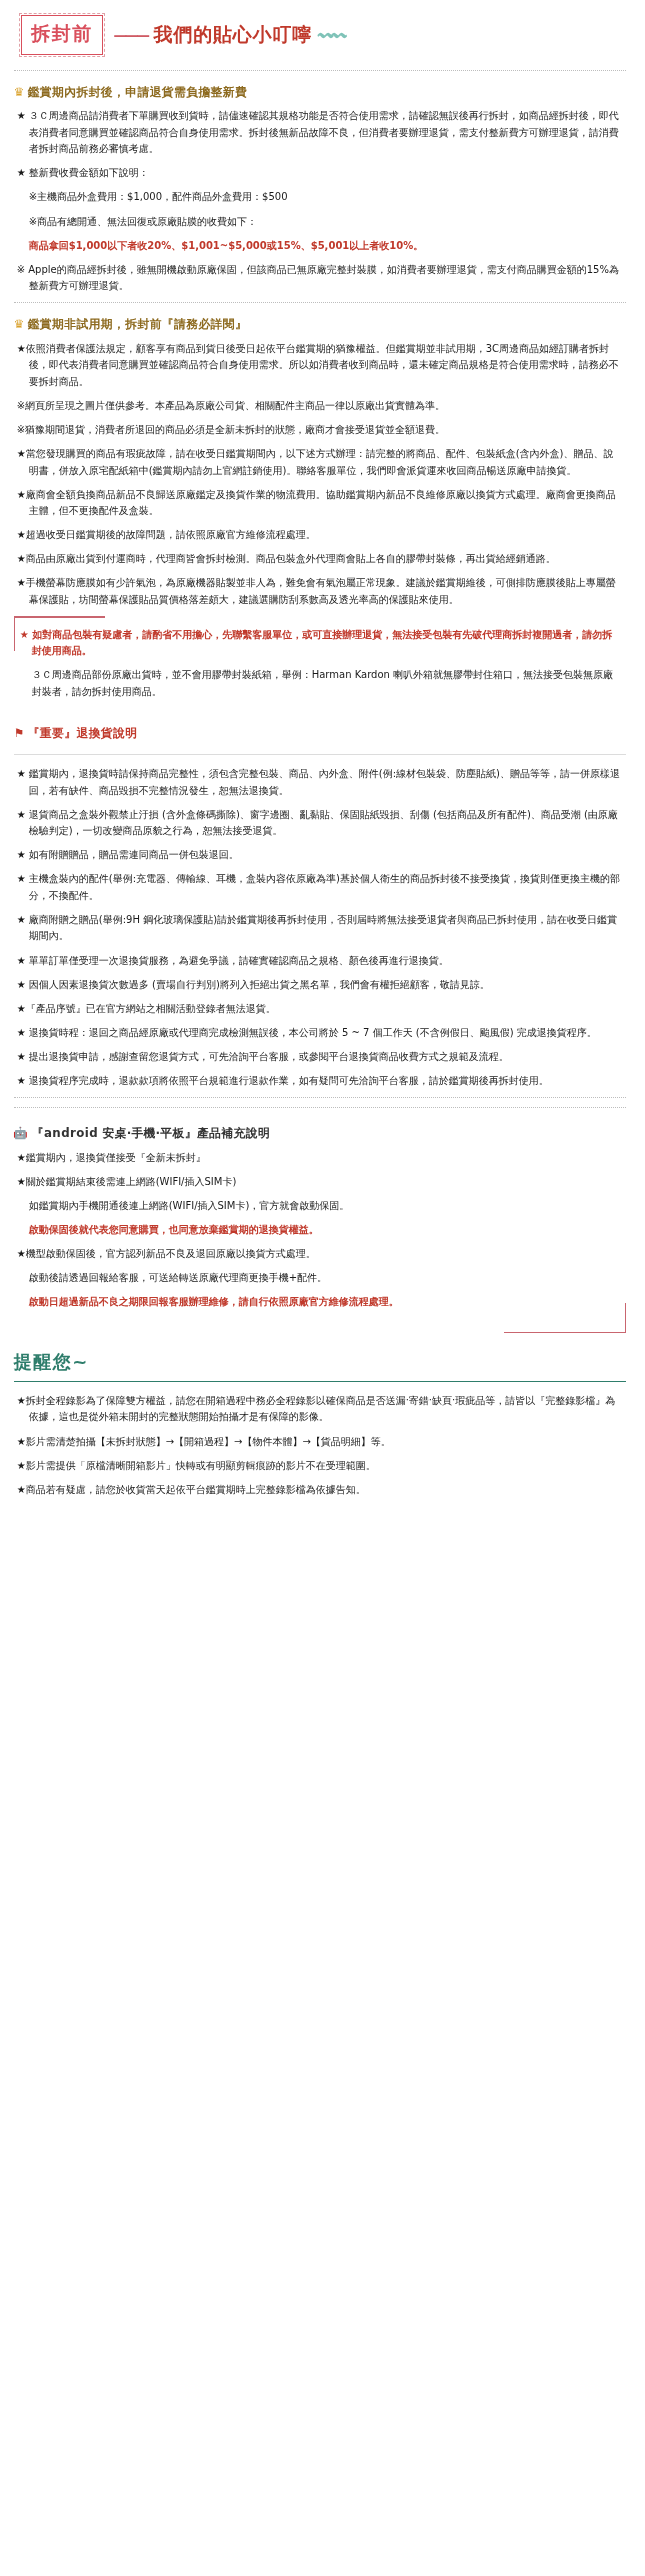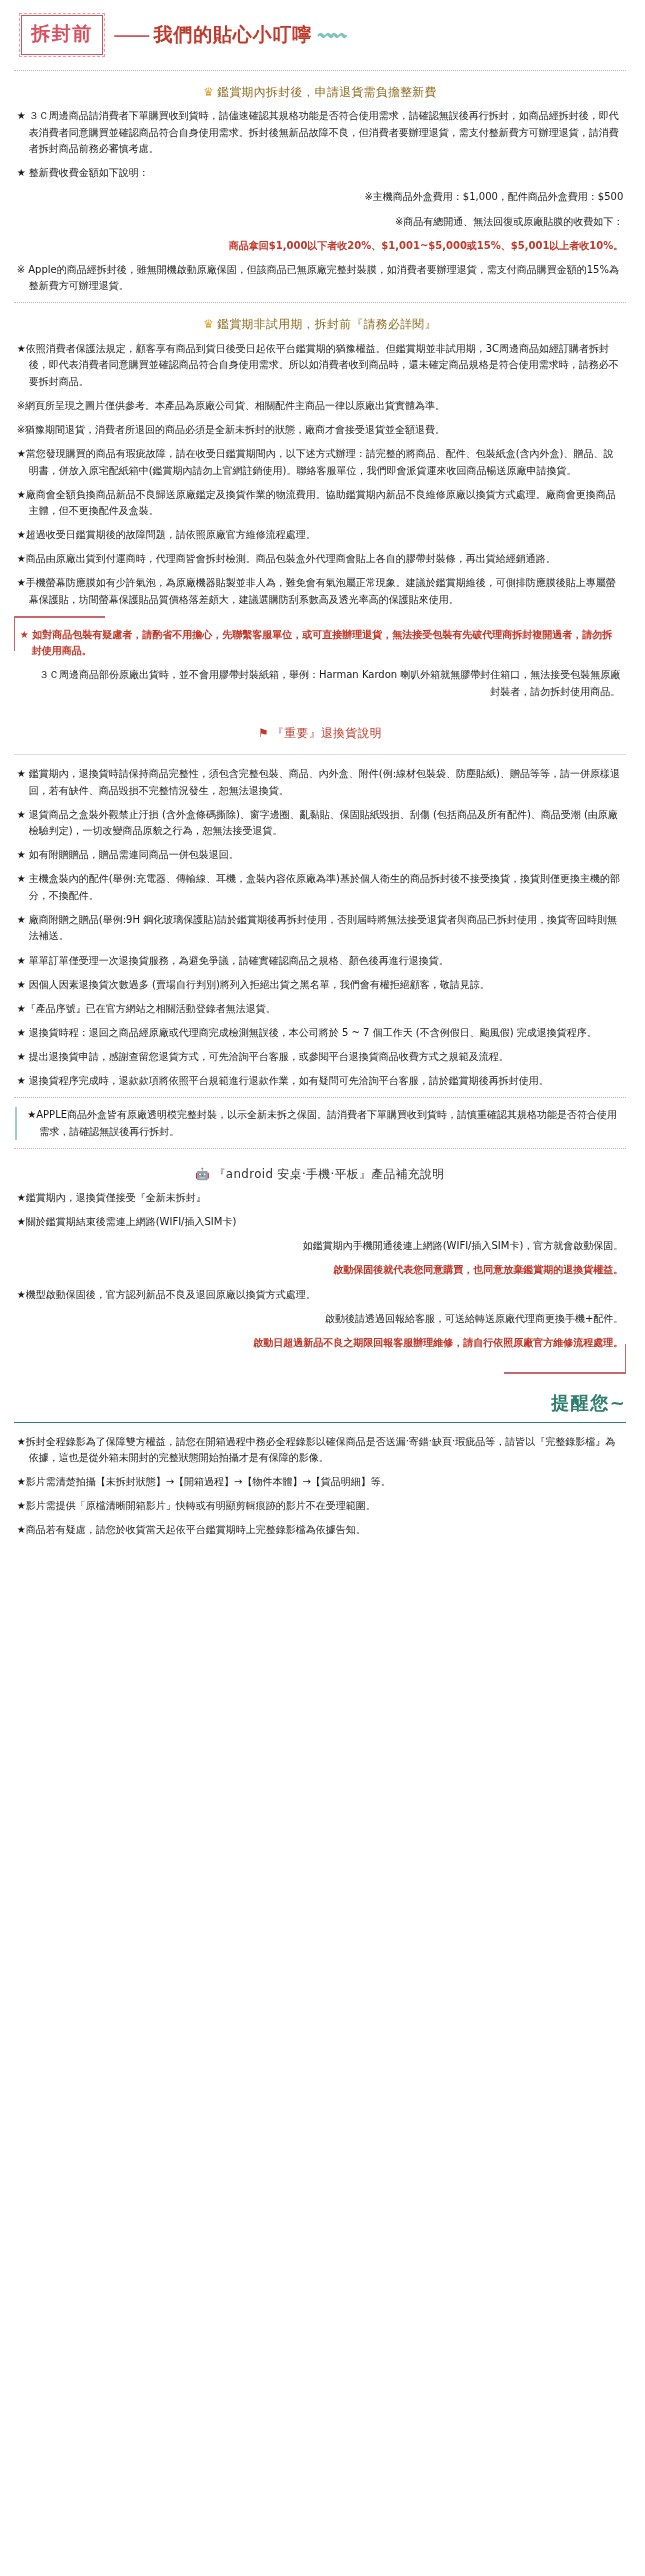--- a/index.html
+++ b/index.html
@@ -44,45 +44,44 @@
     letter-spacing: 0.8px;
     display:flex;
     align-items:center;
     gap:6px;
   }
   .squiggle { color:#7fc3b8; font-size:15px; letter-spacing:-1.5px;}
   .line-dec { color:#cf5a63; font-size:13.7px; letter-spacing:-2.3px; }
 
   
   .sec-head {
-    text-align: center;
     color: #8d6a1f;
     font-size: 11.8px;
-    font-weight: normal;
+    font-weight: bold;
     margin: 12px 0 6px 0;
     letter-spacing: 0.4px;
   }
   .sec-head .crown { color:#d9a12b; margin-right:3px; }
   .sec-head.red { color:#c0392b; }
   .sec-head.apple { color:#333; }
   .sec-head.android { color:#333;margin-top:16px; }
   .sec-head .brandmark { margin-right:3px; }
 
   .divider-dots {
     border:0;
     border-top:0.8px dotted #bdbdbd;
     margin: 7.6px 0 9px 0;
   }
   .rule-thin { border:0; border-top:0.8px solid #dcdcdc; margin:10.6px 0; }
 
   
   .block { padding: 0 3px; }
   p { margin: 0 0 6.8px 0; }
   .item { margin: 0 0 7.6px 0; padding-left: 12px; text-indent: -12px; }
-  .sub { display:block; padding-left: 12px; text-indent:0;text-align:right; }
+  .sub { display:block; padding-left: 12px; text-indent:0; }
   .red { color:#c0392b; }
   .redb { color:#c0392b; font-weight:bold; }
 
   .corner-box{
     position:relative;
     padding: 10.6px 6px 4.6px 6px;
     margin-top: 4.6px;
   }
   .corner-box::before{
     content:"";
@@ -114,21 +113,21 @@
     padding-left: 10.6px;
   }
   .left-bracket::before{
     content:"";
     position:absolute; left:1.5px; top:0; bottom:0;
     width:1.5px; background:#9ecfc7;
   }
 
   
   .notice-title{
-    text-align:right;
+    text-align:left;
     color:#2e7d6b;
     font-size:18px;
     font-weight:bold;
     letter-spacing:1.5px;
     margin: 13.7px 0 4.6px 0;
   }
   .notice-rule{
     border:0; border-top:1.5px solid #2e7d6b; margin: 0 0 10.6px 0;
   }
   .apple-logo{ font-size:11.4px; }
@@ -185,34 +184,33 @@
 
   <div class="sec-head red">
     <span class="brandmark">⚑</span><span>『重要』退換貨說明</span>
   </div>
   <hr class="rule-thin">
   <div class="block">
     <p class="item">★ 鑑賞期內，退換貨時請保持商品完整性，須包含完整包裝、商品、內外盒、附件(例:線材包裝袋、防塵貼紙)、贈品等等，請一併原樣退回，若有缺件、商品毀損不完整情況發生，恕無法退換貨。</p>
     <p class="item">★ 退貨商品之盒裝外觀禁止汙損 (含外盒條碼撕除)、窗字邊圈、亂黏貼、保固貼紙毀損、刮傷 (包括商品及所有配件)、商品受潮 (由原廠檢驗判定)，一切改變商品原貌之行為，恕無法接受退貨。</p>
     <p class="item">★ 如有附贈贈品，贈品需連同商品一併包裝退回。</p>
     <p class="item">★ 主機盒裝內的配件(舉例:充電器、傳輸線、耳機，盒裝內容依原廠為準)基於個人衛生的商品拆封後不接受換貨，換貨則僅更換主機的部分，不換配件。</p>
-    <p class="item">★ 廠商附贈之贈品(舉例:9H 鋼化玻璃保護貼)請於鑑賞期後再拆封使用，否則屆時將無法接受退貨者與商品已拆封使用，換貨寄回時則無法補送。</p>
+    <p class="item">★ 廠商附贈之贈品(舉例:9H 鋼化玻璃保護貼)請於鑑賞期後再拆封使用，否則屆時將無法接受退貨者與商品已拆封使用，請在收受日鑑賞期間內。</p>
     <p class="item">★ 單單訂單僅受理一次退換貨服務，為避免爭議，請確實確認商品之規格、顏色後再進行退換貨。</p>
     <p class="item">★ 因個人因素退換貨次數過多 (賣場自行判別)將列入拒絕出貨之黑名單，我們會有權拒絕顧客，敬請見諒。</p>
     <p class="item">★『產品序號』已在官方網站之相關活動登錄者無法退貨。</p>
     <p class="item">★ 退換貨時程：退回之商品經原廠或代理商完成檢測無誤後，本公司將於 5 ~ 7 個工作天 (不含例假日、颱風假) 完成退換貨程序。</p>
     <p class="item">★ 提出退換貨申請，感謝查留您退貨方式，可先洽詢平台客服，或參閱平台退換貨商品收費方式之規範及流程。</p>
     <p class="item">★ 退換貨程序完成時，退款款項將依照平台規範進行退款作業，如有疑問可先洽詢平台客服，請於鑑賞期後再拆封使用。</p>
   </div>
 
   <hr class="divider-dots">
 
   <div class="left-bracket">
     <div class="block">
-      <p class="item">★APPLE商品外盒皆有原廠透明模完整封裝，以示全新未拆之保固。請消費者下單購買收到貨時，請慎重確認其規格功能是否符合使用需求，請確認無誤後再行拆封。</p>
     </div>
   </div>
 
   <hr class="divider-dots">
 
   <div class="sec-head android">
     <span class="brandmark droid">🤖</span><span>『android 安桌‧手機‧平板』產品補充說明</span>
   </div>
   <div class="block">
     <p class="item">★鑑賞期內，退換貨僅接受『全新未拆封』</p>

